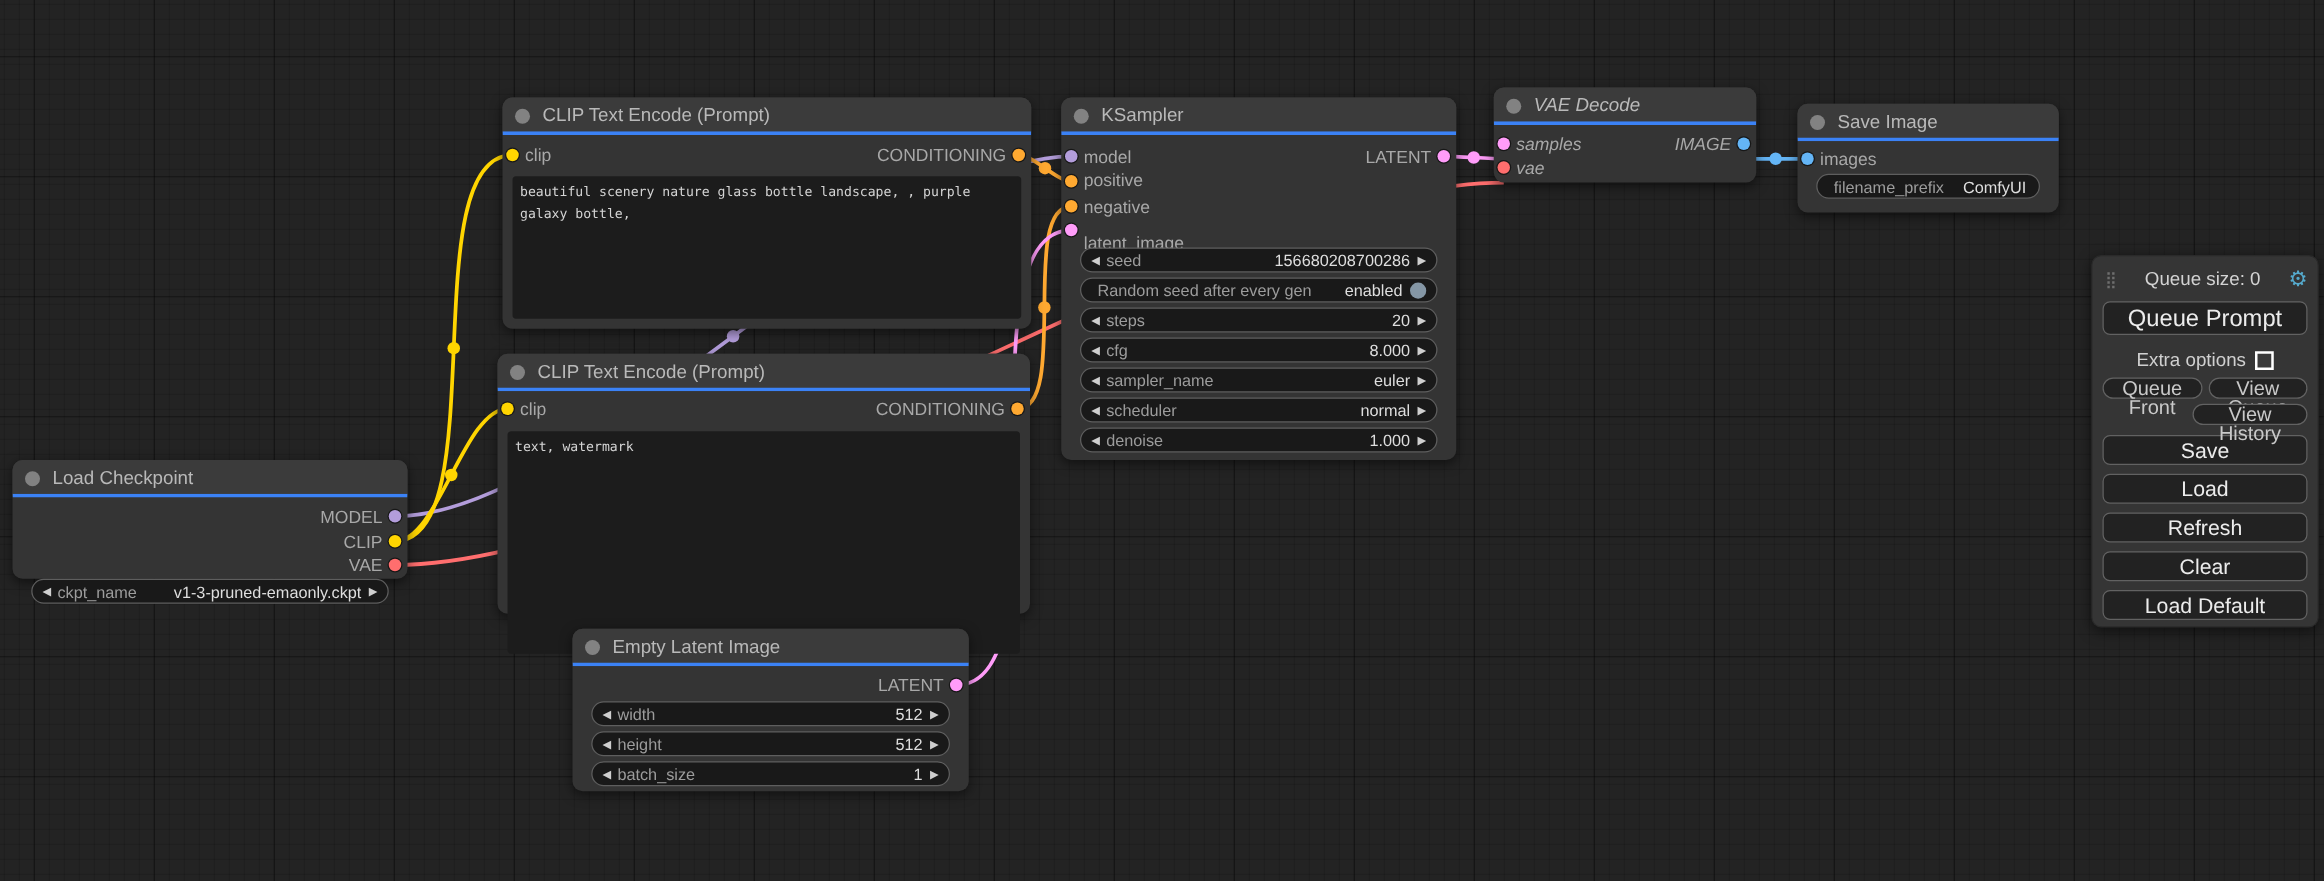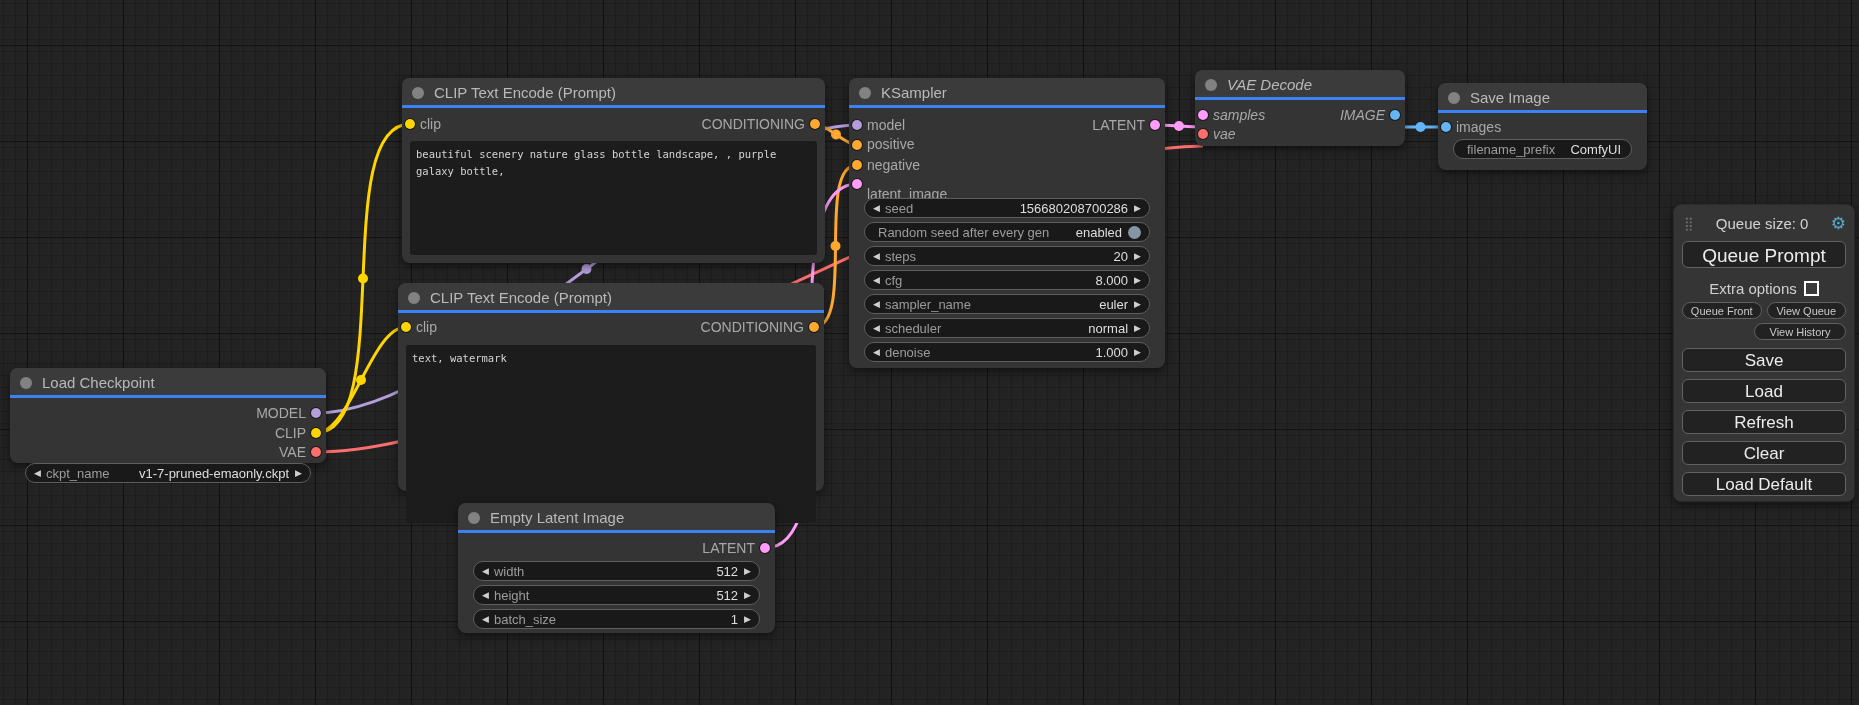--- a/index.html
+++ b/index.html
@@ -47,21 +47,21 @@
   .qhandle{color:#6e6e6e;font-size:13px;margin-left:2px;cursor:grab}
   .qsize{flex:1;text-align:center;color:#d3d3d3;font-size:15px}
   .qgear{color:#55aacd;font-size:17px;line-height:17px;cursor:pointer}
   .qbtn{display:block;width:100%;background:#222;border:1px solid #626262;border-radius:6px;
         color:#ececec;text-align:center;box-sizing:border-box;cursor:pointer}
   .qprompt{height:27px;font-size:19px;line-height:25px;margin-bottom:10px}
   .qextra{display:flex;align-items:center;justify-content:center;gap:7px;color:#d0d0d0;
           font-size:15px;height:20px;margin-bottom:4px}
   .qcheck{width:11px;height:11px;border:2px solid #fff;background:#3a3a3a;cursor:pointer}
   .qrow{display:flex;gap:5px;margin-bottom:4px}
-  .qsmall{height:17px;font-size:11px;line-height:15px;border-radius:9px;flex:1;color:#c9c9c9}
+  .qsmall{height:17px;font-size:16px;line-height:15px;border-radius:9px;flex:1;color:#c9c9c9}
   .qhistwrap{display:flex;justify-content:flex-end;margin-bottom:8px}
   .qhist{width:92px;flex:none}
   .qbig{height:24px;font-size:17px;line-height:22px;margin-bottom:7px}
 </style>
 </head>
 <body>
 
 <svg id="wires" width="1859" height="705">
     <path d="M 316 413 C 469.22063340164084 413, 703.7793665983592 125, 857 125" stroke="#B39DDB" stroke-width="3" fill="none"></path>
     <circle cx="586.5" cy="269" r="5" fill="#B39DDB"></circle>
@@ -87,21 +87,21 @@
       <div class="ntitle"><span class="tdot"></span><span>Load Checkpoint</span></div>
       <span class="sdot" style="background: rgb(179, 157, 219); top: 40px; right: 5px;"></span>
       <span class="slabel r" style="top: 37px;">MODEL</span>
       <span class="sdot" style="background: rgb(255, 213, 0); top: 60px; right: 5px;"></span>
       <span class="slabel r" style="top: 57px;">CLIP</span>
       <span class="sdot" style="background: rgb(255, 110, 110); top: 79px; right: 5px;"></span>
       <span class="slabel r" style="top: 76px;">VAE</span>
       <div class="widget kind-combo" style="top: 95px;">
         <span class="arrow">◀</span>
         <span class="lab">ckpt_name</span>
-        <span class="val">v1-7-pruned-emaonly.ckpt</span>
+        <span class="val">v1-3-pruned-emaonly.ckpt</span>
         <span class="arrow">▶</span>
       </div>
     </div>
     <div class="node" style="left: 402px; top: 78px; width: 423px; height: 185px;">
       <div class="ntitle"><span class="tdot"></span><span>CLIP Text Encode (Prompt)</span></div>
       <span class="sdot" style="background: rgb(255, 213, 0); top: 41px; left: 3px;"></span>
       <span class="slabel l" style="top: 38px;">clip</span>
       <span class="sdot" style="background: rgb(255, 169, 49); top: 41px; right: 5px;"></span>
       <span class="slabel r" style="top: 38px;">CONDITIONING</span>
       <div class="ntext" style="top: 63px; height: 114px;">beautiful scenery nature glass bottle landscape, , purple galaxy bottle,</div>

